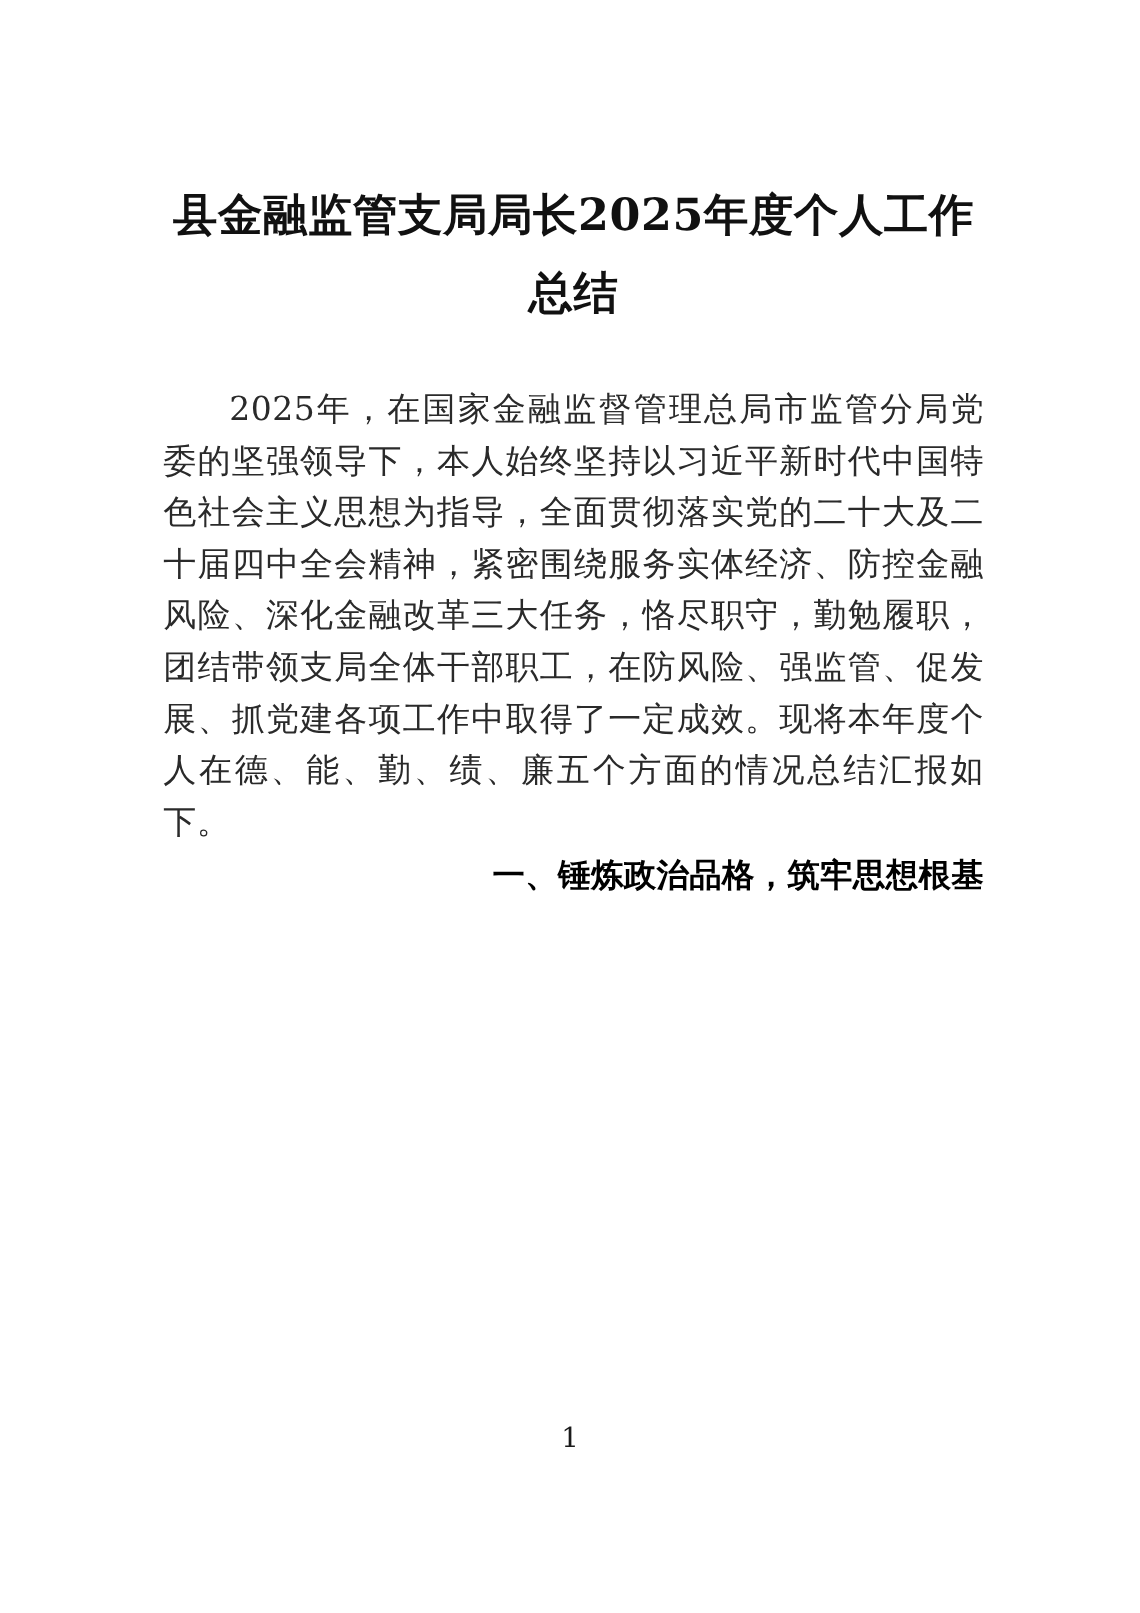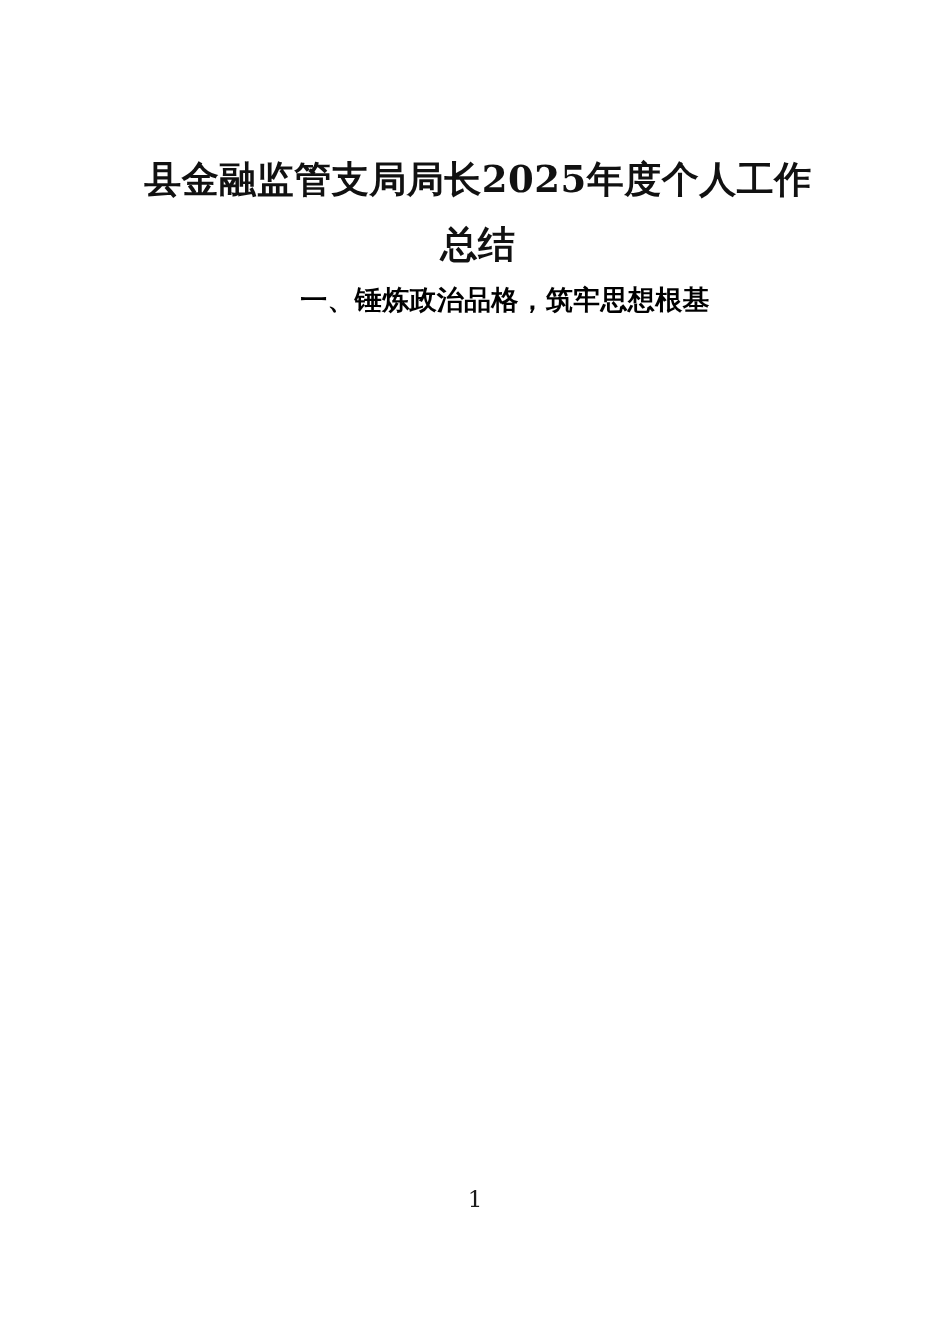--- a/index.html
+++ b/index.html
@@ -70,21 +70,21 @@
 
   
   .section-heading {
     margin: 0;
     padding: 0;
     font-family: "DejaVu Sans", "Liberation Sans", sans-serif;
     font-weight: 700;
     font-size: 27px;
     line-height: 45px;
     text-indent: 2em;
-    text-align: center;
+    text-align: right;
     color: #000000;
     letter-spacing: 0.3px;
     word-break: break-all;
   }
 
   
   .page-number {
     position: absolute;
     left: 0;
     top: 1185px;
@@ -98,20 +98,21 @@
 </style>
 </head>
 <body>
 
 <div class="page">
 
   <div class="content">
 
     <h1 class="doc-title">县金融监管支局局长2025年度个人工作总结</h1>
 
+    <p class="para first-body">2025年，在国家金融监督管理总局市监管分局党委的坚强领导下，本人始终坚持以习近平新时代中国特色社会主义思想为指导，全面贯彻落实党的二十大及二十届四中全会精神，紧密围绕服务实体经济、防控金融风险、深化金融改革三大任务，恪尽职守，勤勉履职，团结带领支局全体干部职工，在防风险、强监管、促发展、抓党建各项工作中取得了一定成效。现将本年度个人在德、能、勤、绩、廉五个方面的情况总结汇报如下。</p>
 
     <h2 class="section-heading">一、锤炼政治品格，筑牢思想根基</h2>
 
 
   </div>
 
   <div class="page-number">1</div>
 
 </div>
 

